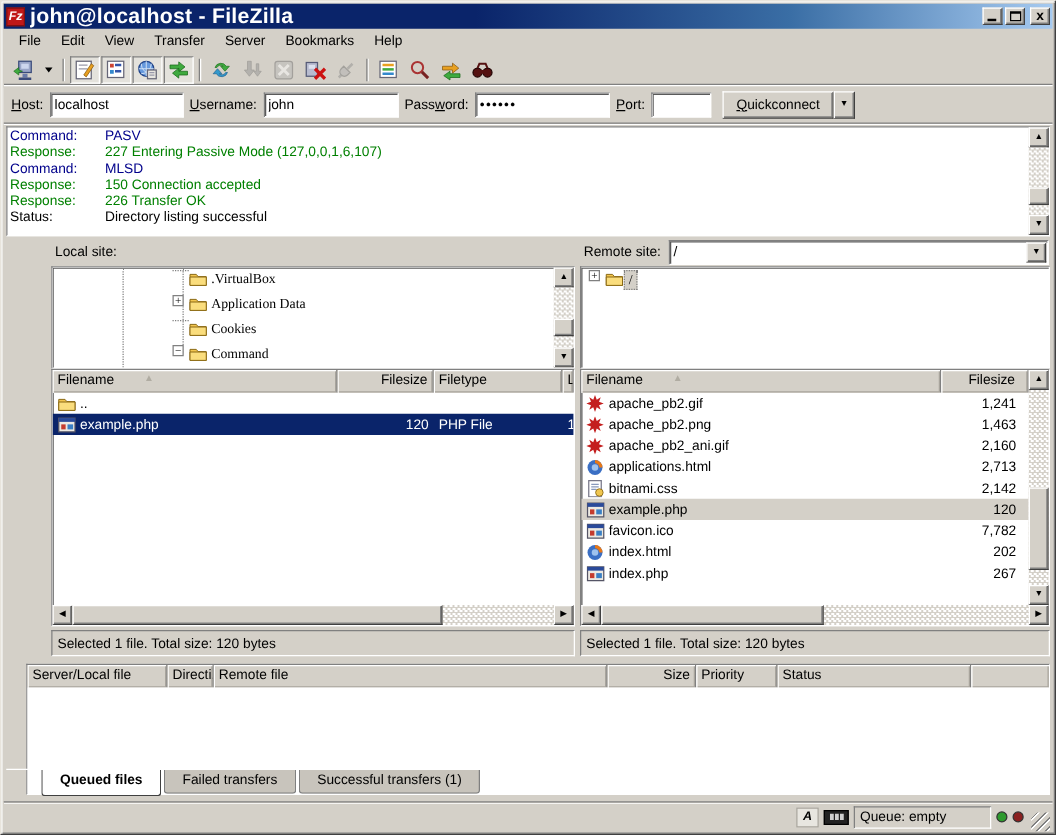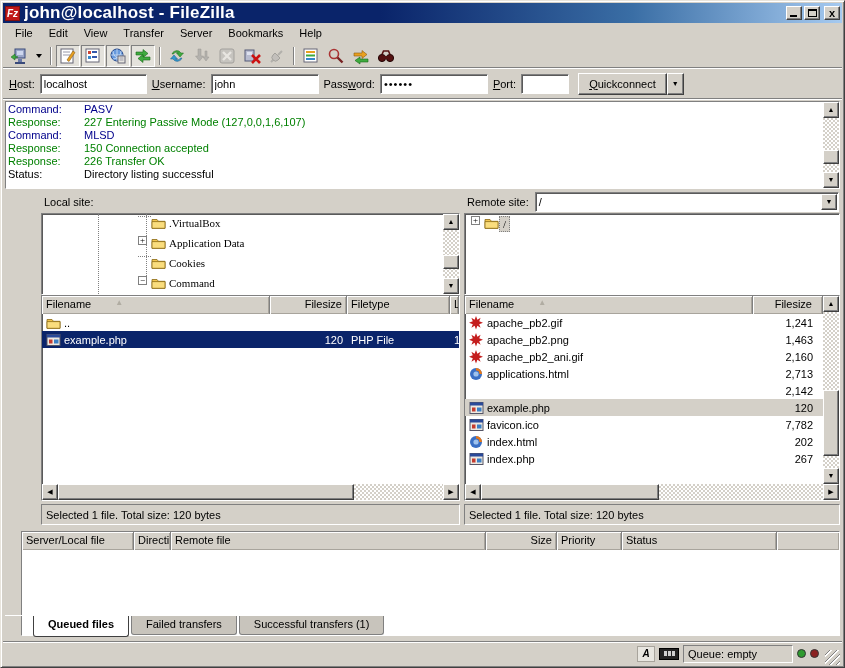--- a/index.html
+++ b/index.html
@@ -613,20 +613,34 @@
                           <path d="M7,1 a6,6 0 0 1 6,6 l-2.6,0 a3.4,3.4 0 0 0 -3.4,-3.4 z" fill="#e87817"></path>
                           <circle cx="7" cy="7" r="2.6" fill="#9ec2ee"></circle>
                         </svg>
 
                     </span>
                     <span>applications.html</span>
                   </span>
                   <span class="cell c-size num">2,713</span>
                 </div>
                   <div class="list-row icon-css">
+                  <span class="cell c-name">
+                    <span class="ficon icon-css">
+
+                      <svg class="i-css" width="15" height="14" viewBox="0 0 15 14">
+                          <rect x="2" y=".5" width="10" height="13" fill="#fff" stroke="#778"></rect>
+                          <line x1="4" y1="3.5" x2="10" y2="3.5" stroke="#8899bb"></line>
+                          <line x1="4" y1="5.5" x2="10" y2="5.5" stroke="#8899bb"></line>
+                          <line x1="4" y1="7.5" x2="8" y2="7.5" stroke="#8899bb"></line>
+                          <circle cx="10.5" cy="10" r="3" fill="#f0c64f" stroke="#8a6914" stroke-width=".7"></circle>
+                        </svg>
+
+                    </span>
+                    <span>bitnami.css</span>
+                  </span>
                   <span class="cell c-size num">2,142</span>
                 </div>
                   <div class="list-row selected icon-php">
                   <span class="cell c-name">
                     <span class="ficon icon-php">
 
                       <svg class="i-php" width="15" height="14" viewBox="0 0 15 14">
                           <rect x="1" y="1.5" width="13" height="11" fill="#ece9e2" stroke="#556"></rect>
                           <rect x="1" y="1.5" width="13" height="3" fill="#2a4a9a"></rect>
                           <rect x="3" y="6.5" width="3.5" height="4" fill="#c43b2e"></rect>

